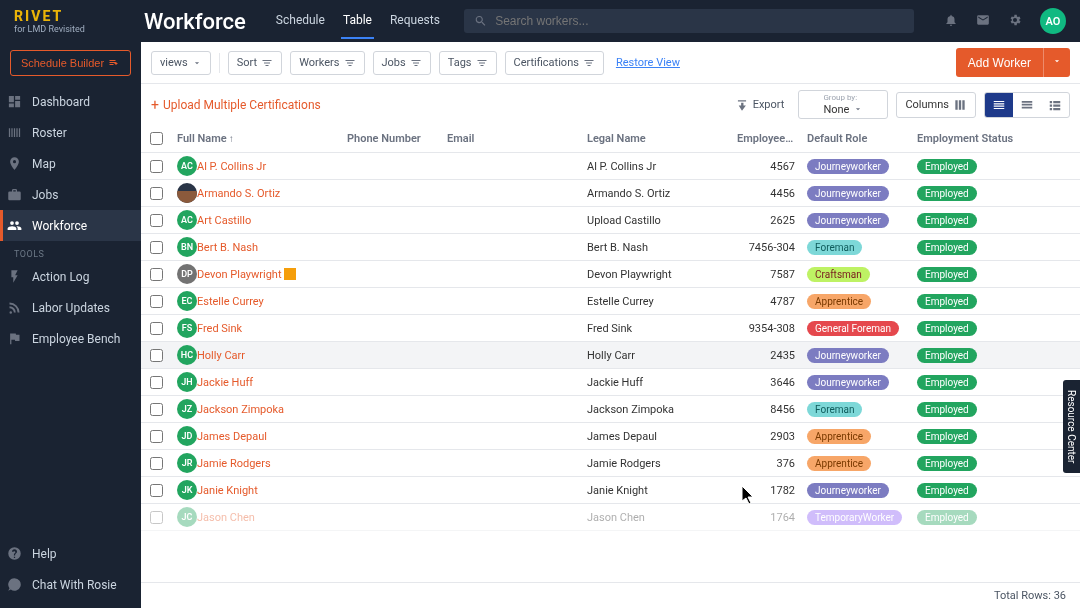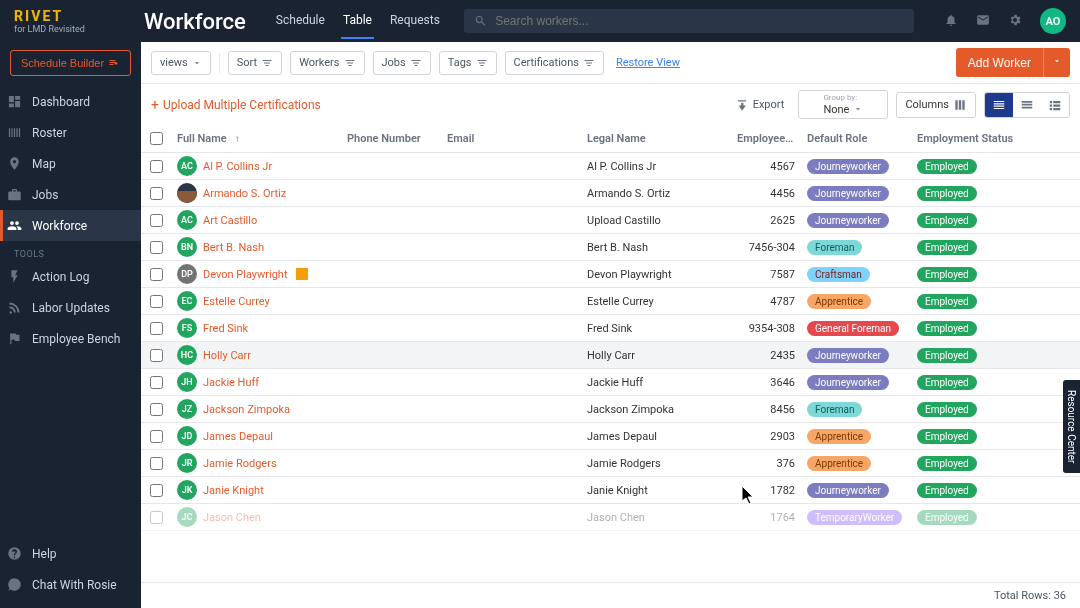--- a/index.html
+++ b/index.html
@@ -56,34 +56,34 @@
 
 .table-wrap { flex: 1; overflow-x: auto; overflow-y: auto; background: #fff; position: relative; }
 .table { width: 1080px; }
 .thead { position: sticky; top: 0; background: #fff; z-index: 2; }
 .thead, .row { display: flex; align-items: center; border-bottom: 1px solid #e5e7eb; min-height: 27px; }
 .thead { font-size: 11px; color: #6b7280; font-weight: 600; height: 28px; }
 .row { font-size: 11px; }
 .row.hovered { background: #f3f4f6; }
 .cell { padding: 3px 6px; overflow: hidden; text-overflow: ellipsis; white-space: nowrap; }
 .c-check { width: 30px; display: flex; justify-content: center; }
-.c-name { width: 170px; display: flex; align-items: center; gap: 6px; }
+.c-name { width: 170px; display: flex; align-items: center; }
 .c-phone { width: 100px; }
 .c-email { width: 140px; }
 .c-legal { width: 150px; }
 .c-empid { width: 70px; text-align: right; }
 .c-role { width: 110px; }
 .c-status { width: 120px; }
 .c-spacer { flex: 1; min-width: 80px; }
 .row-avatar { width: 20px; height: 20px; border-radius: 50%; display: flex; align-items: center; justify-content: center; font-size: 9px; font-weight: 600; color: #fff; flex-shrink: 0; }
 .row-name-link { color: #e55a2b; cursor: pointer; }
 .pill { display: inline-block; padding: 2px 8px; border-radius: 10px; font-size: 10px; color: #fff; }
 .pill-jw { background: #7c7cc1; }
 .pill-fm { background: #7dd8d8; color: #0f5c5c; }
-.pill-cf { background: #7dd3fc; color: #7a2020; }
+.pill-cf { background: #bef264; color: #7a2020; }
 .pill-ap { background: #f7a668; color: #7a3a00; }
 .pill-gf { background: #e5484d; }
 .pill-tw { background: #8b5cf6; }
 .pill-emp { background: #22a55f; }
 .sort-arrow { font-size: 10px; margin-left: 2px; }
 .flag-icon { width: 12px; height: 12px; background: #f59e0b; display: inline-block; margin-left: 2px; }
 
 .footer { padding: 6px 14px; text-align: right; font-size: 11px; color: #4b5563; background: #fff; border-top: 1px solid #e5e7eb; }
 
 .resource-tab { position: fixed; right: 0; top: 380px; background: #1a2332; color: #fff; writing-mode: vertical-rl; padding: 10px 3px; font-size: 10px; border-radius: 3px 0 0 3px; cursor: pointer; }

